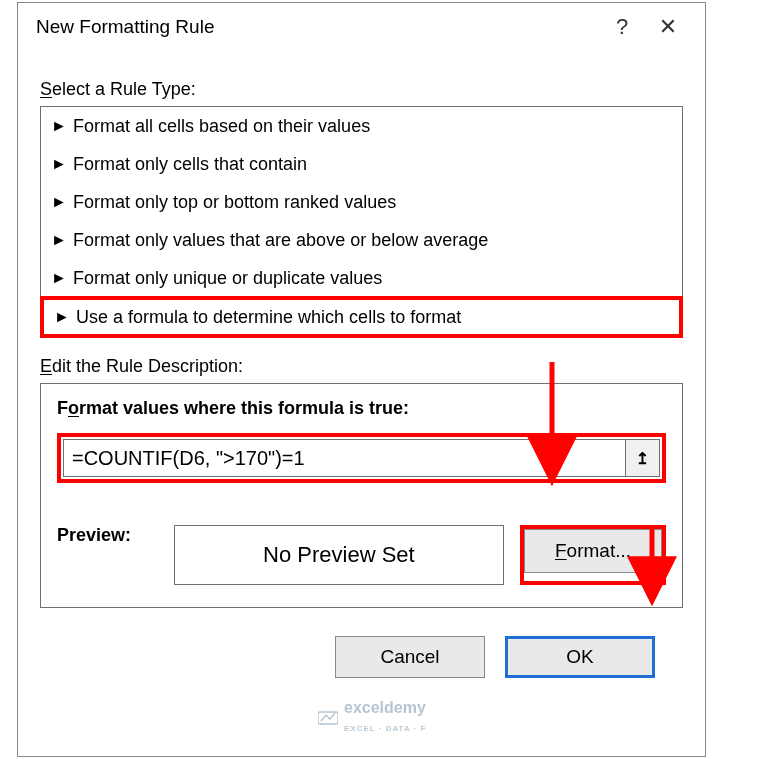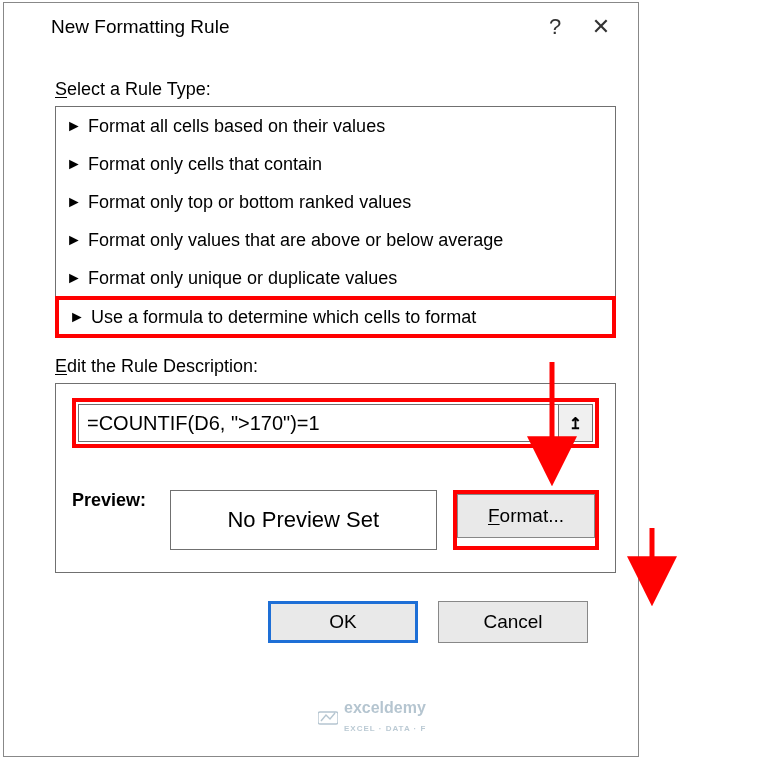--- a/index.html
+++ b/index.html
@@ -9,25 +9,24 @@
     font-size: 18px;
     color: #000;
     background: #fff;
     position: relative;
     width: 767px;
     height: 759px;
     overflow: hidden;
   }
   .dialog {
     position: absolute;
-    left: 3px; top: 2px;
-    width: 636px; height: 755px;
+    left: 17px; top: 2px;
+    width: 689px; height: 755px;
     border: 1px solid #888;
     background: #fff;
-    padding-left: 29px;
   }
   .titlebar {
     height: 48px;
     display: flex;
     align-items: center;
     padding: 0 14px 0 18px;
   }
   .title-text { font-size: 19px; flex: 1; }
   .titlebar-btn {
     width: 46px; height: 44px;
@@ -201,40 +200,43 @@
         <span class="rule-glyph">►</span>
         <span>Use a formula to determine which cells to format</span>
       </div>
     </div>
 
     <div class="section-label">
       <span class="underline-first">E</span><span id="desclabel-rest">dit the Rule Description:</span>
     </div>
 
     <div class="desc-box">
+      <div class="desc-title">
+        F<span class="underline-first">o</span><span id="formtitle-rest">rmat values where this formula is true:</span>
+      </div>
       <div class="formula-row">
         <input class="formula-input" value="=COUNTIF(D6, &quot;&gt;170&quot;)=1" style="">
         <div class="collapse-btn">↥</div>
       </div>
 
       <div class="preview-row">
         <div class="preview-label">Preview:</div>
         <div class="preview-box">No Preview Set</div>
         <div class="format-btn">
           <div class="format-btn-inner">
             <span class="underline-first">F</span>
               <span id="formatbtn-rest">ormat...</span>
           </div>
         </div>
       </div>
     </div>
 
     <div class="footer">
+      <div class="footer-btn">Cancel</div>
       <div class="footer-btn primary">OK</div>
-      <div class="footer-btn">Cancel</div>
     </div>
 
   </div>
 </div>
 
 <svg class="overlay">
   <defs>
     <marker id="ah" viewBox="0 0 12 12" refX="10" refY="6" markerWidth="10" markerHeight="10" orient="auto">
       <path d="M0,0 L12,6 L0,12 Z" fill="#ff0000"></path>
     </marker>

